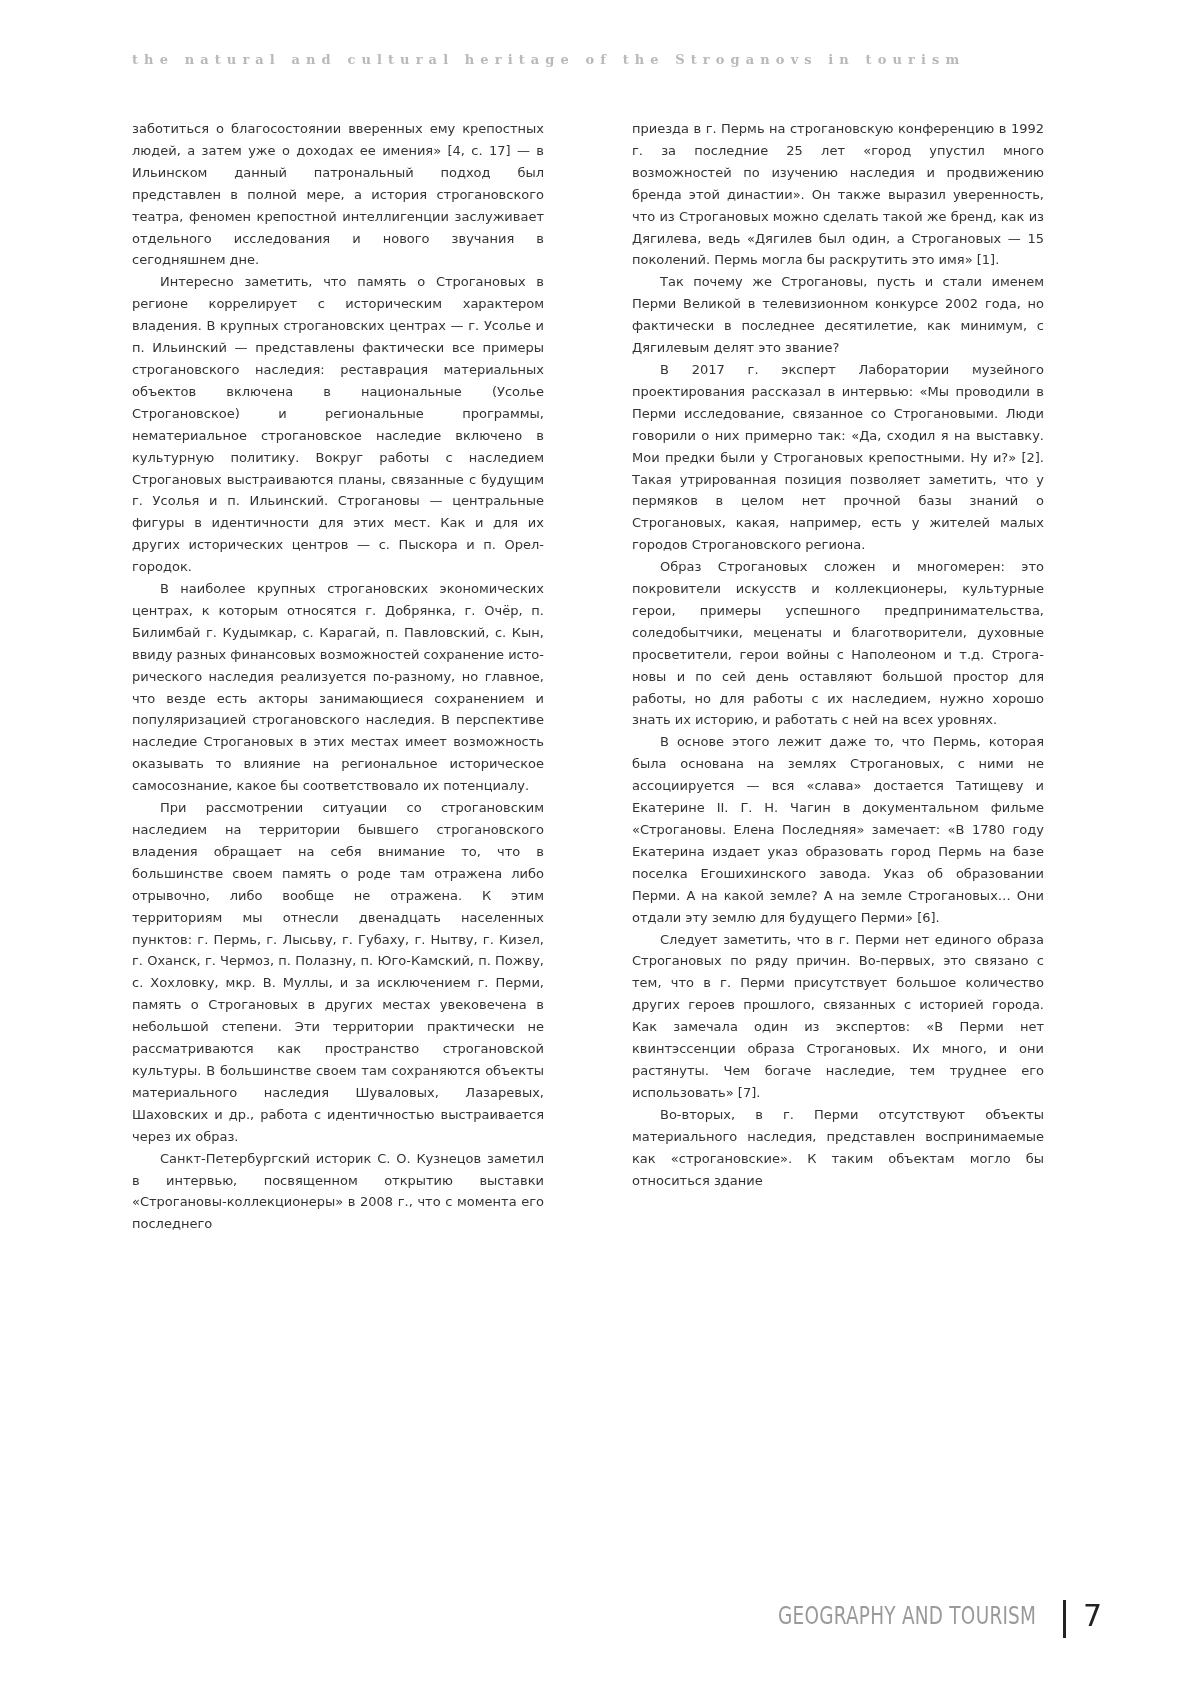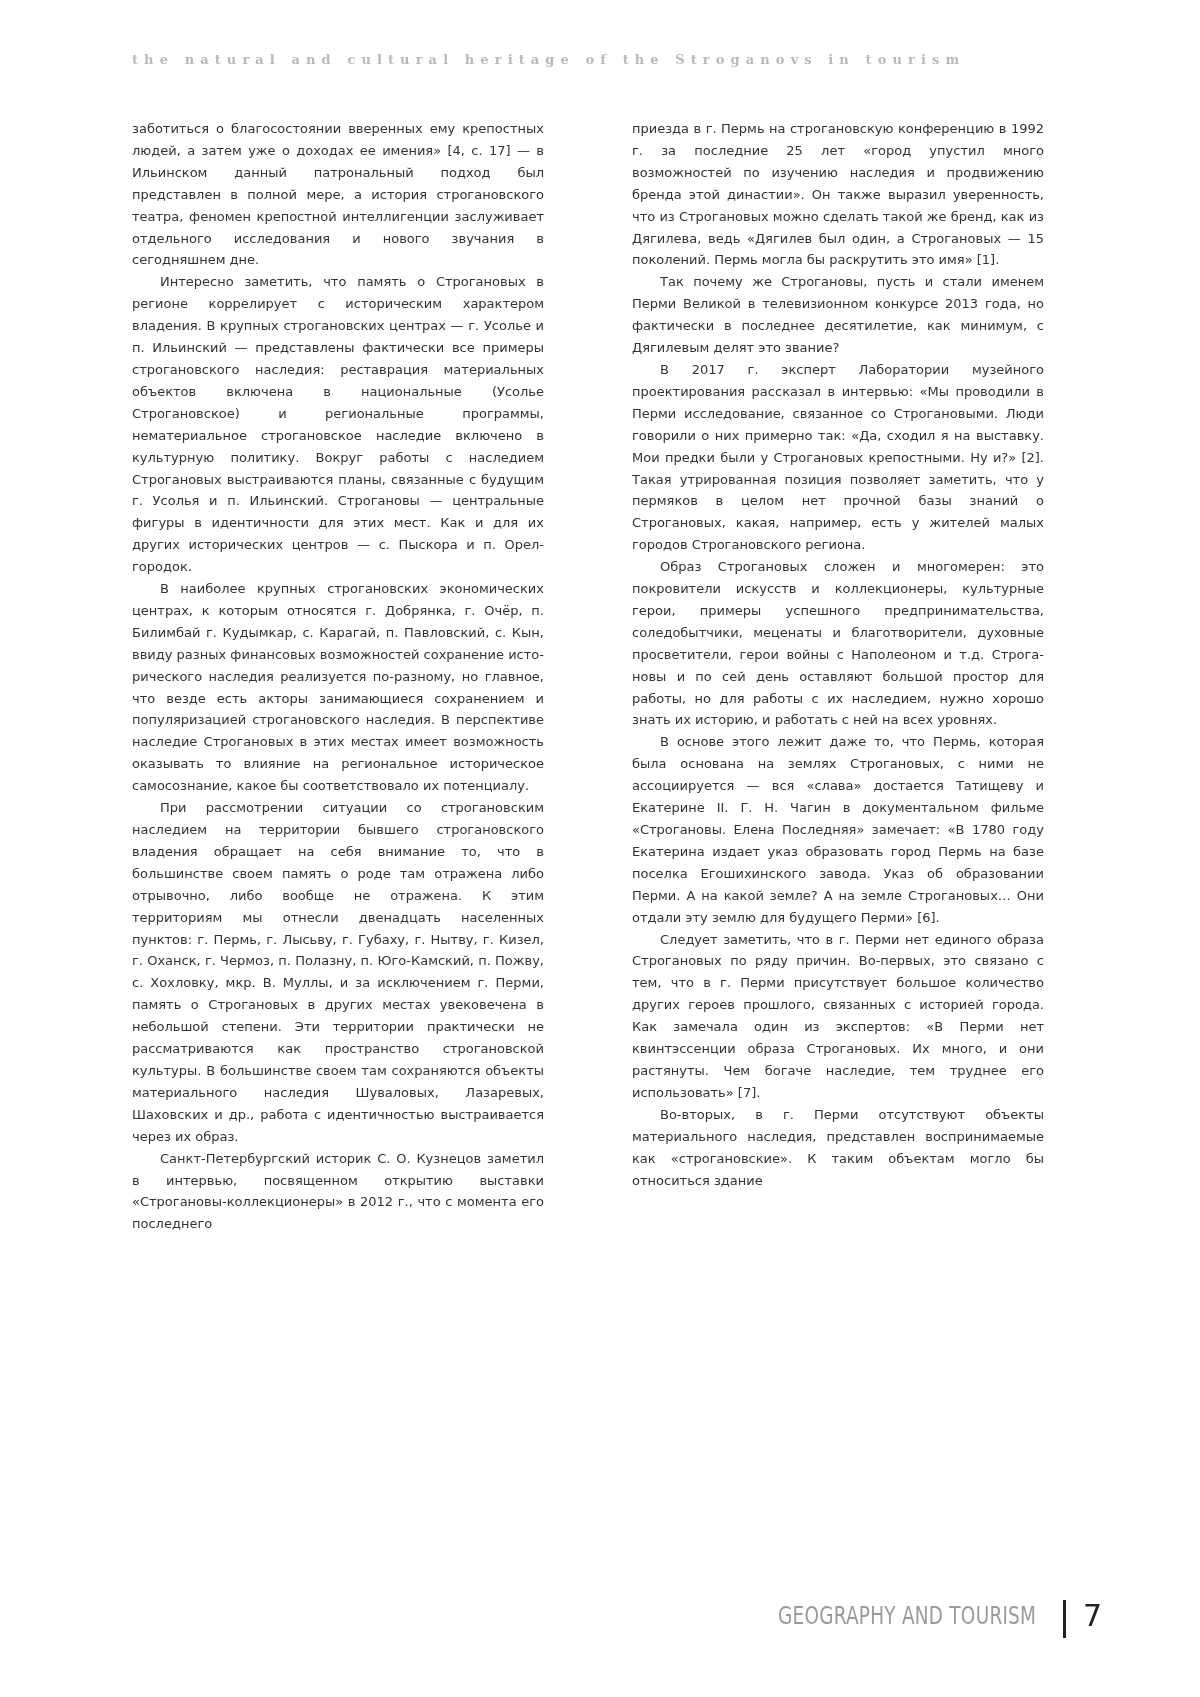--- a/index.html
+++ b/index.html
@@ -35,26 +35,26 @@
 </head>
 <body>
 
 <div class="running-head">the natural and cultural heritage of the Stroganovs in tourism</div>
 
 <div class="col left">
   <p class="cont">заботиться о благосостоянии вверенных ему крепостных людей, а затем уже о доходах ее имения» [4, с. 17] — в Ильинском данный патро­нальный подход был представлен в полной мере, а история строгановского театра, фено­мен крепостной интеллигенции заслуживает отдельного исследования и нового звучания в сегодняшнем дне.</p>
   <p>Интересно заметить, что память о Строга­новых в регионе коррелирует с историческим характером владения. В крупных строганов­ских центрах — г. Усолье и п. Ильинский — представлены фактически все примеры строга­новского наследия: реставрация материальных объектов включена в национальные (Усолье Строгановское) и региональные программы, нематериальное строгановское наследие включено в культурную политику. Вокруг работы с наследием Строгановых выстраива­ются планы, связанные с будущим г. Усолья и п. Ильинский. Строгановы — централь­ные фигуры в идентичности для этих мест. Как и для их других исторических центров — с. Пыскора и п. Орел-городок.</p>
   <p>В наиболее крупных строгановских эко­номических центрах, к которым относятся г. Добрянка, г. Очёр, п. Билимбай г. Кудымкар, с. Карагай, п. Павловский, с. Кын, ввиду разных финансовых возможностей сохранение исто­рического наследия реализуется по-разному, но главное, что везде есть акторы занимаю­щиеся сохранением и популяризацией стро­гановского наследия. В перспективе наследие Строгановых в этих местах имеет возможность оказывать то влияние на региональное исто­рическое самосознание, какое бы соответство­вало их потенциалу.</p>
   <p>При рассмотрении ситуации со строганов­ским наследием на территории бывшего стро­гановского владения обращает на себя внима­ние то, что в большинстве своем память о роде там отражена либо отрывочно, либо вообще не отражена. К этим территориям мы отнесли двенадцать населенных пунктов: г. Пермь, г. Лысьву, г. Губаху, г. Нытву, г. Кизел, г. Оханск, г. Чермоз, п. Полазну, п. Юго-Камский, п. Пожву, с. Хохловку, мкр. В. Муллы, и за исключе­нием г. Перми, память о Строгановых в других местах увековечена в небольшой степени. Эти территории практически не рассматриваются как пространство строгановской культуры. В большинстве своем там сохраняются объекты материального наследия Шуваловых, Лазаре­вых, Шаховских и др., работа с идентичностью выстраивается через их образ.</p>
-  <p>Санкт-Петербургский историк С. О. Кузнецов заметил в интервью, посвященном откры­тию выставки «Строгановы-коллекционеры» в 2012 г., что с момента его последнего</p>
+  <p>Санкт-Петербургский историк С. О. Кузнецов заметил в интервью, посвященном откры­тию выставки «Строгановы-коллекционеры» в 2008 г., что с момента его последнего</p>
 </div>
 
 <div class="col right">
   <p class="cont">приезда в г. Пермь на строгановскую конфе­ренцию в 1992 г. за последние 25 лет «город упустил много возможностей по изуче­нию наследия и продвижению бренда этой династии». Он также выразил уверенность, что из Строгановых можно сделать такой же бренд, как из Дягилева, ведь «Дягилев был один, а Строгановых — 15 поколений. Пермь могла бы раскрутить это имя» [1].</p>
-  <p>Так почему же Строгановы, пусть и стали именем Перми Великой в телевизионном кон­курсе 2013 года, но фактически в последнее десятилетие, как минимум, с Дягилевым делят это звание?</p>
+  <p>Так почему же Строгановы, пусть и стали именем Перми Великой в телевизионном кон­курсе 2002 года, но фактически в последнее десятилетие, как минимум, с Дягилевым делят это звание?</p>
   <p>В 2017 г. эксперт Лаборатории музей­ного проектирования рассказал в интервью: «Мы проводили в Перми исследование, связан­ное со Строгановыми. Люди говорили о них примерно так: «Да, сходил я на выставку. Мои предки были у Строгановых крепостными. Ну и?» [2]. Такая утрированная позиция позво­ляет заметить, что у пермяков в целом нет прочной базы знаний о Строгановых, какая, например, есть у жителей малых городов Стро­гановского региона.</p>
   <p>Образ Строгановых сложен и многоме­рен: это покровители искусств и коллекцио­неры, культурные герои, примеры успешного предпринимательства, соледобытчики, меце­наты и благотворители, духовные просвети­тели, герои войны с Наполеоном и т.д. Строга­новы и по сей день оставляют большой простор для работы, но для работы с их наследием, нужно хорошо знать их историю, и работать с ней на всех уровнях.</p>
   <p>В основе этого лежит даже то, что Пермь, которая была основана на землях Строгано­вых, с ними не ассоциируется — вся «слава» достается Татищеву и Екатерине II. Г. Н. Чагин в документальном фильме «Строгановы. Елена Последняя» замечает: «В 1780 году Екатерина издает указ образовать город Пермь на базе поселка Егошихинского завода. Указ об обра­зовании Перми. А на какой земле? А на земле Строгановых… Они отдали эту землю для буду­щего Перми» [6].</p>
   <p>Следует заметить, что в г. Перми нет еди­ного образа Строгановых по ряду причин. Во-первых, это связано с тем, что в г. Перми присутствует большое количество других героев прошлого, связанных с историей города. Как замечала один из экспертов: «В Перми нет квинтэссенции образа Строгановых. Их много, и они растянуты. Чем богаче наследие, тем труднее его использовать» [7].</p>
   <p>Во-вторых, в г. Перми отсутствуют объ­екты материального наследия, представлен воспринимаемые как «строгановские». К таким объектам могло бы относиться здание</p>
 </div>
 
 <div class="footer-label">GEOGRAPHY AND TOURISM</div>
 <div class="footer-bar"></div>
 <div class="page-number">7</div>

